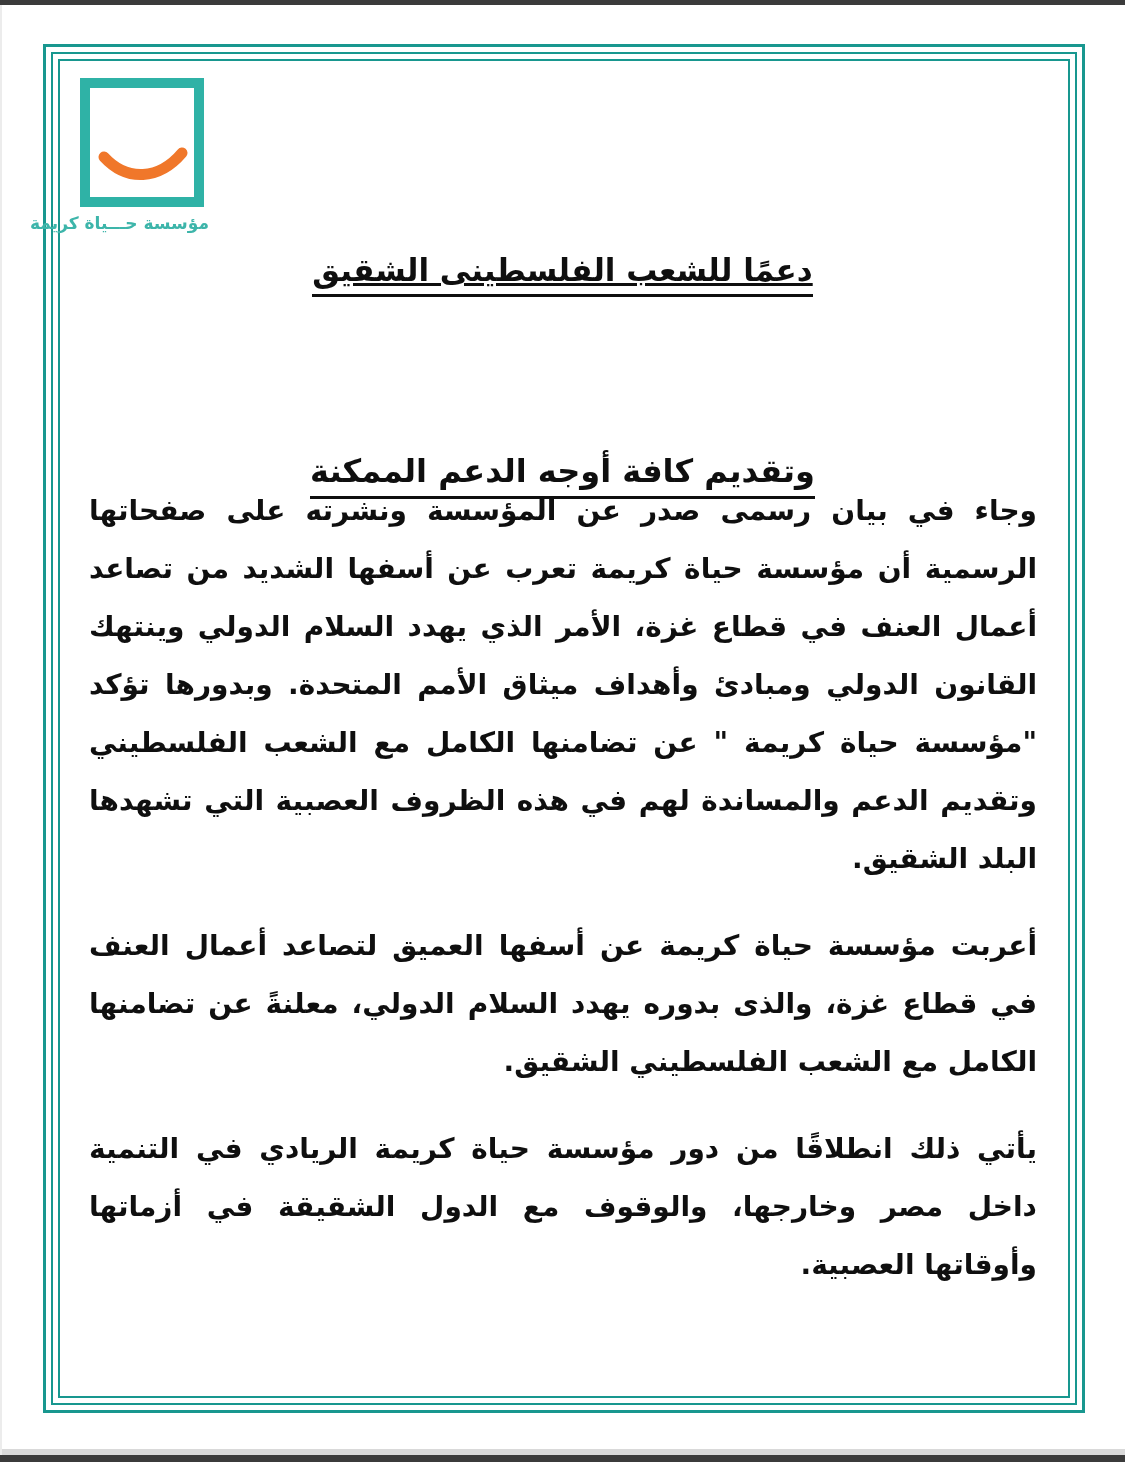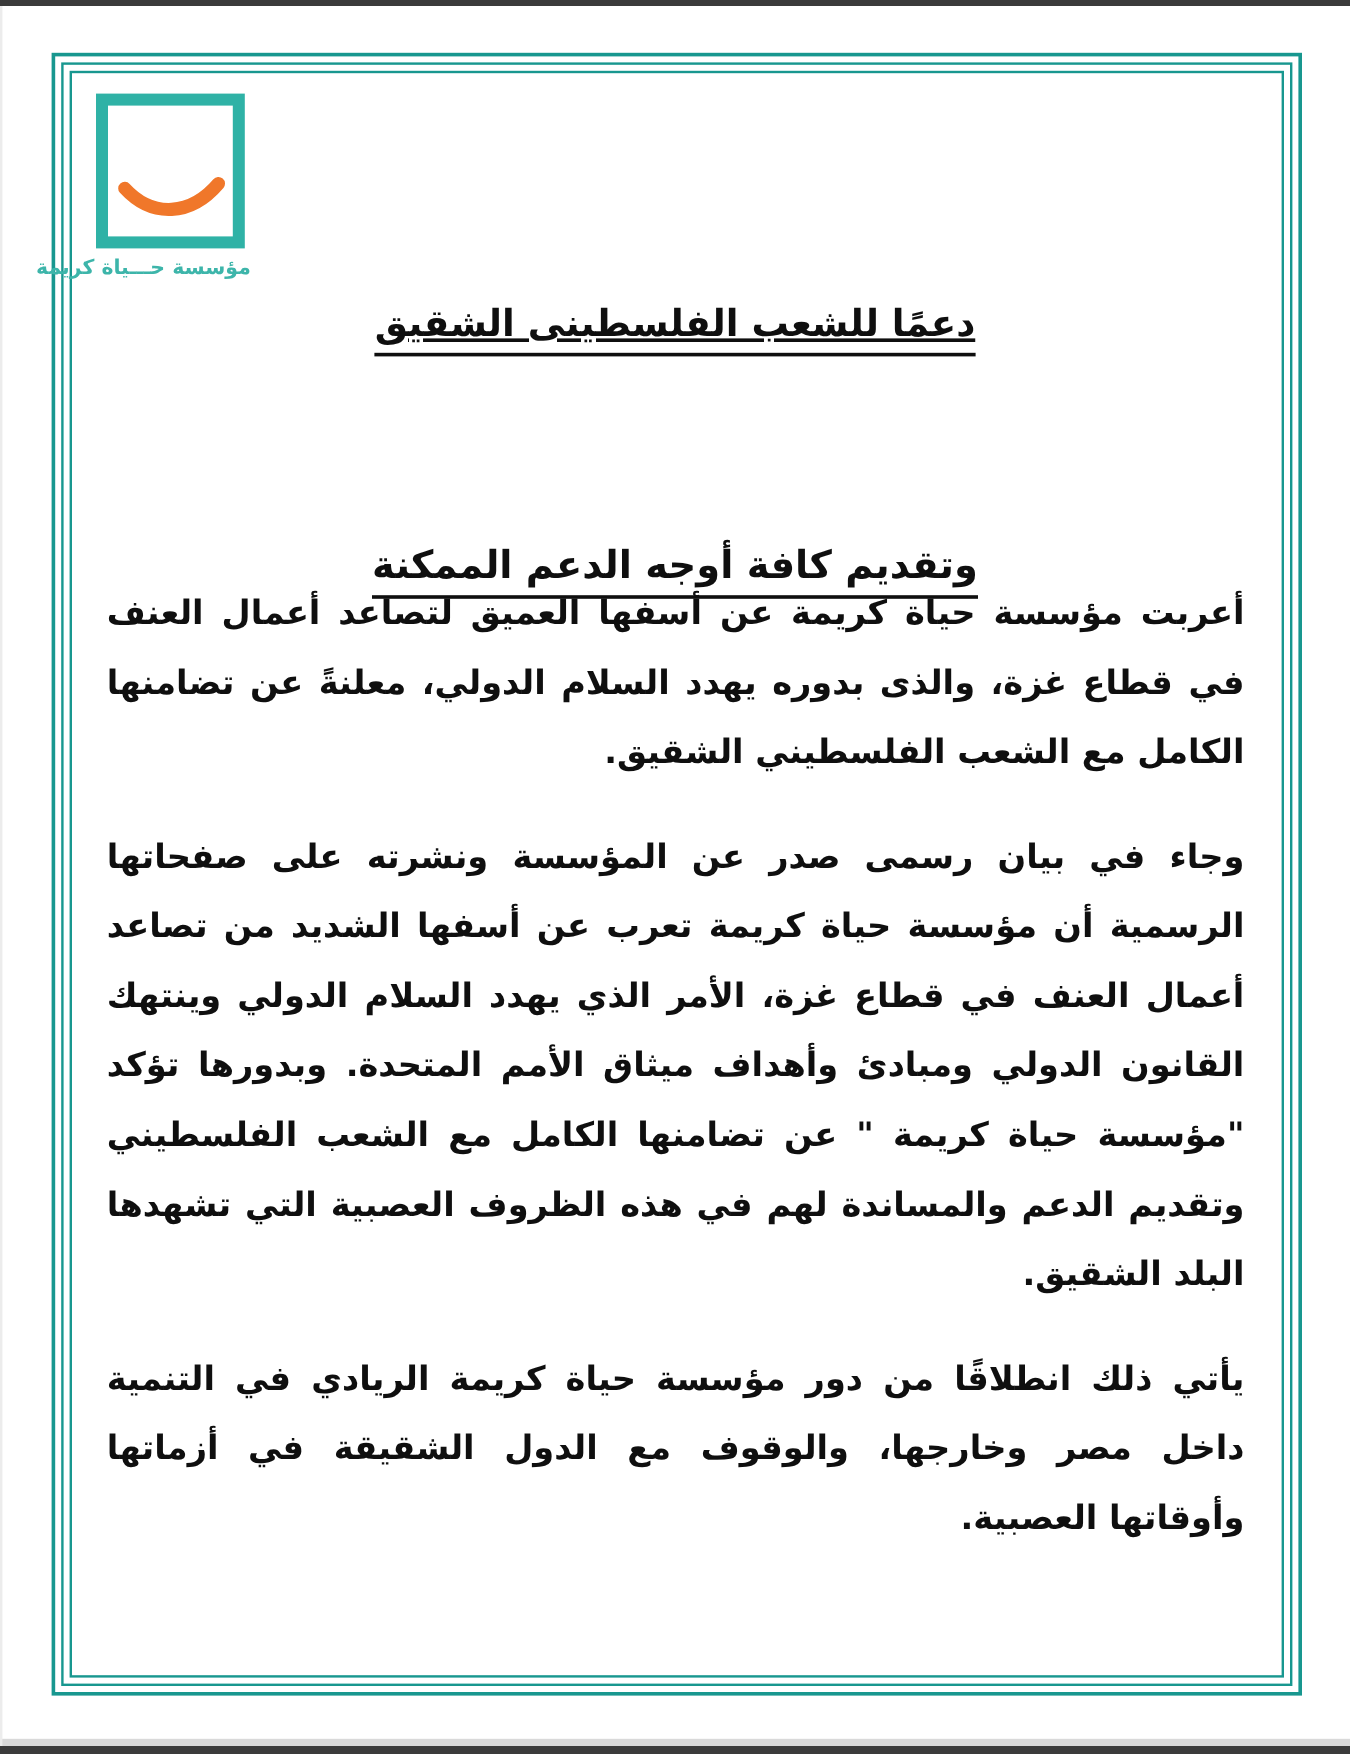--- a/index.html
+++ b/index.html
@@ -107,22 +107,22 @@
   <div class="doc-title">
     <span class="underlined">دعمًا للشعب الفلسطينى الشقيق</span>
   </div>
 
 
   <div class="doc-subtitle doc-subtitle-2">
     <span class="underlined">وتقديم كافة أوجه الدعم الممكنة</span>
   </div>
 
   <div class="doc-body">
+    <p>وجاء في بيان رسمى صدر عن المؤسسة  ونشرته على صفحاتها الرسمية  أن مؤسسة حياة كريمة تعرب عن أسفها الشديد من تصاعد أعمال العنف في قطاع غزة، الأمر الذي يهدد السلام الدولي وينتهك القانون الدولي ومبادئ وأهداف ميثاق الأمم المتحدة. وبدورها تؤكد "مؤسسة حياة كريمة " عن تضامنها الكامل مع الشعب الفلسطيني  وتقديم الدعم والمساندة لهم في هذه الظروف العصبية التي تشهدها البلد الشقيق.</p>
     <p>أعربت مؤسسة حياة كريمة عن أسفها العميق لتصاعد  أعمال العنف في قطاع غزة، والذى بدوره يهدد السلام الدولي، معلنةً عن تضامنها الكامل مع الشعب الفلسطيني الشقيق.</p>
-    <p>وجاء في بيان رسمى صدر عن المؤسسة  ونشرته على صفحاتها الرسمية  أن مؤسسة حياة كريمة تعرب عن أسفها الشديد من تصاعد أعمال العنف في قطاع غزة، الأمر الذي يهدد السلام الدولي وينتهك القانون الدولي ومبادئ وأهداف ميثاق الأمم المتحدة. وبدورها تؤكد "مؤسسة حياة كريمة " عن تضامنها الكامل مع الشعب الفلسطيني  وتقديم الدعم والمساندة لهم في هذه الظروف العصبية التي تشهدها البلد الشقيق.</p>
     <p>يأتي ذلك انطلاقًا من دور مؤسسة حياة كريمة الريادي في التنمية داخل مصر وخارجها، والوقوف مع الدول الشقيقة في أزماتها وأوقاتها العصبية.</p>
   </div>
 
   <div class="edge-bottom-shadow"></div>
   <div class="edge-bottom"></div>
   <div class="edge-left"></div>
 
 </div>
 
 </body></html>

